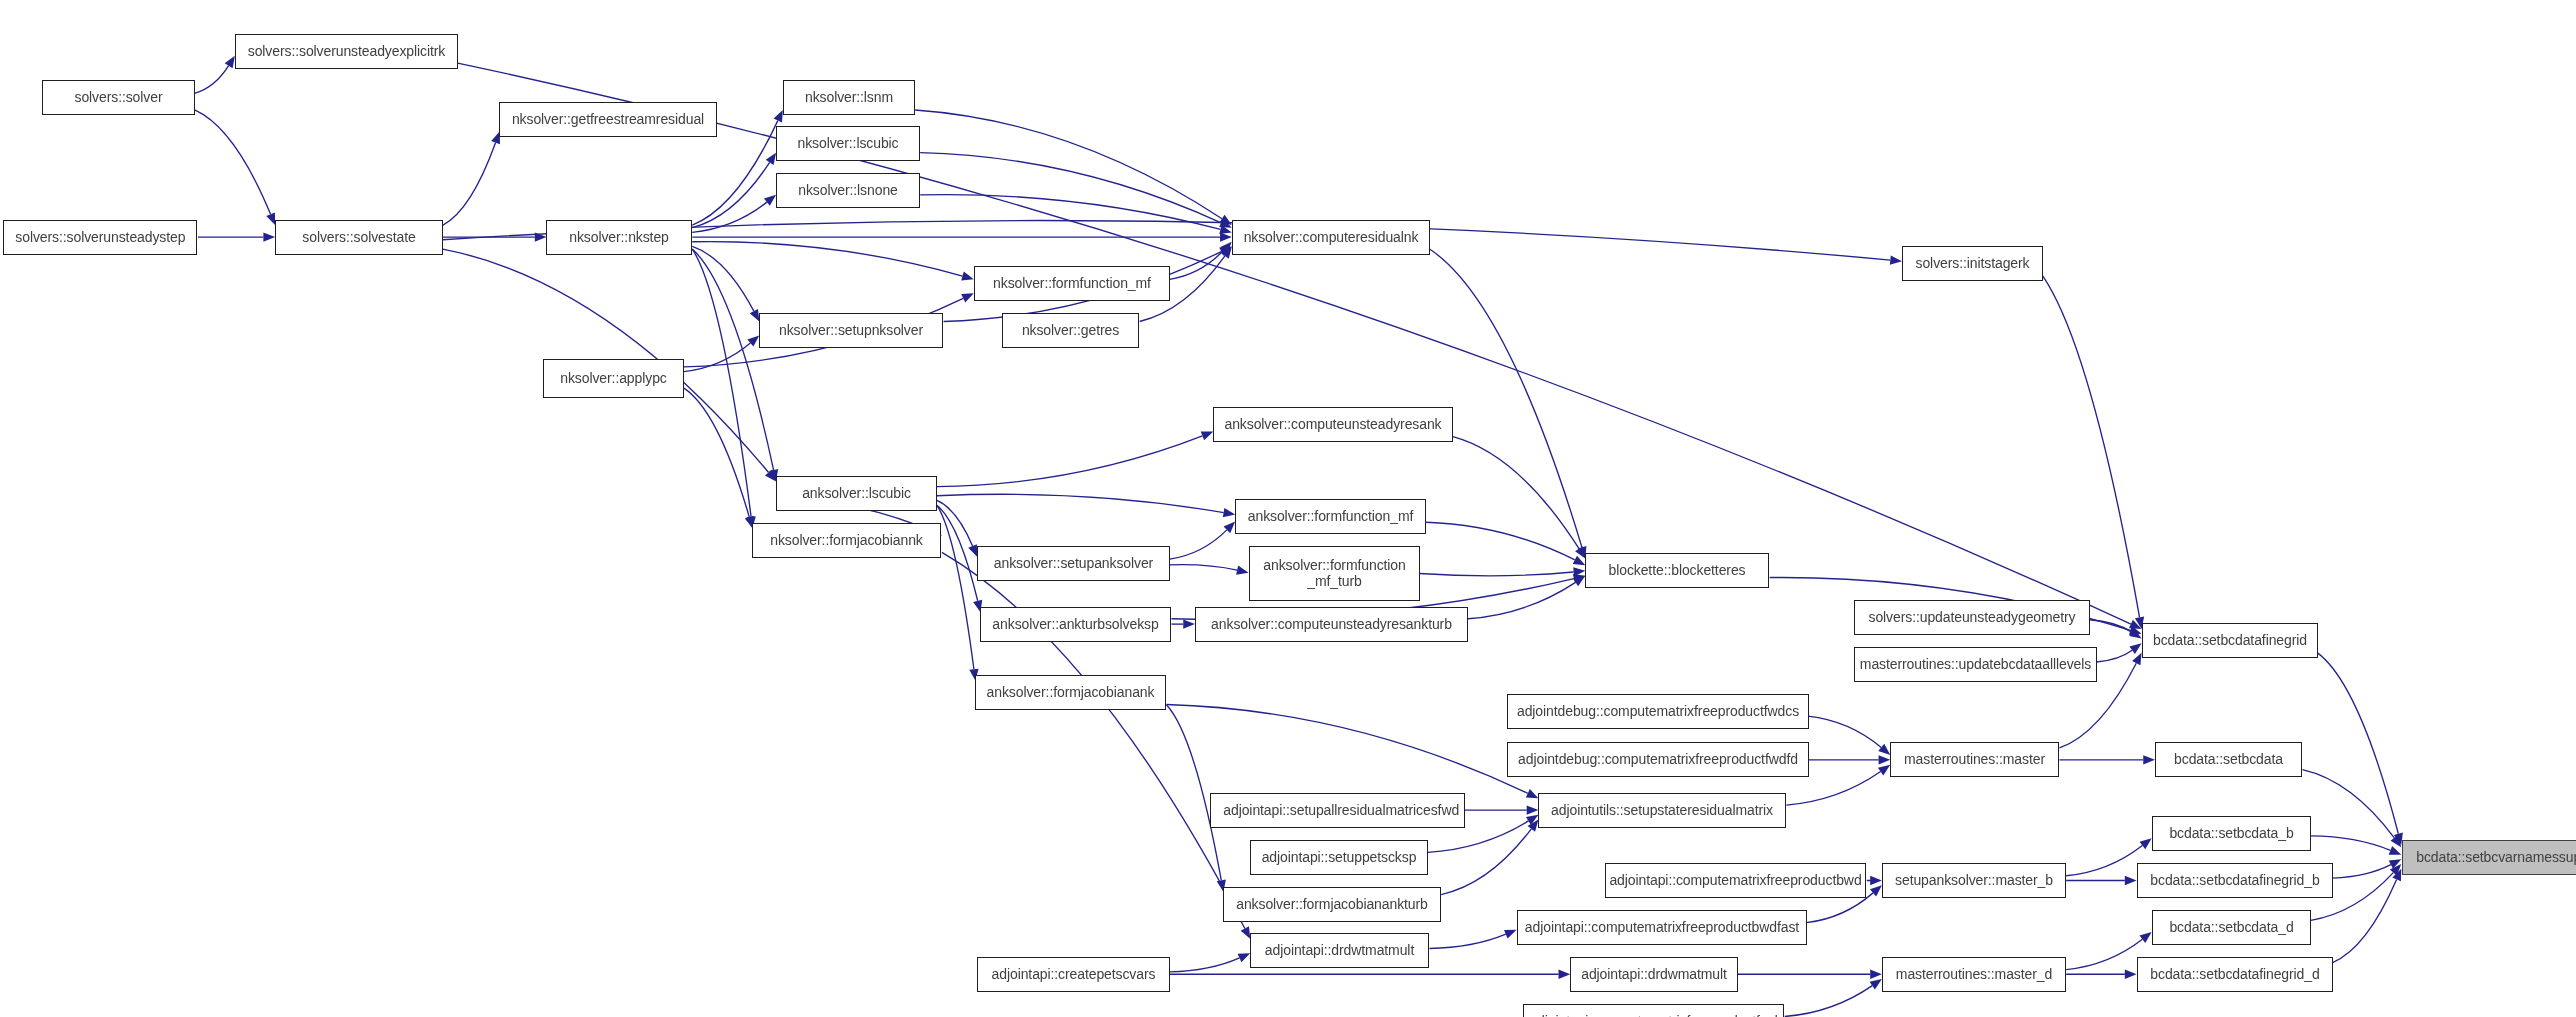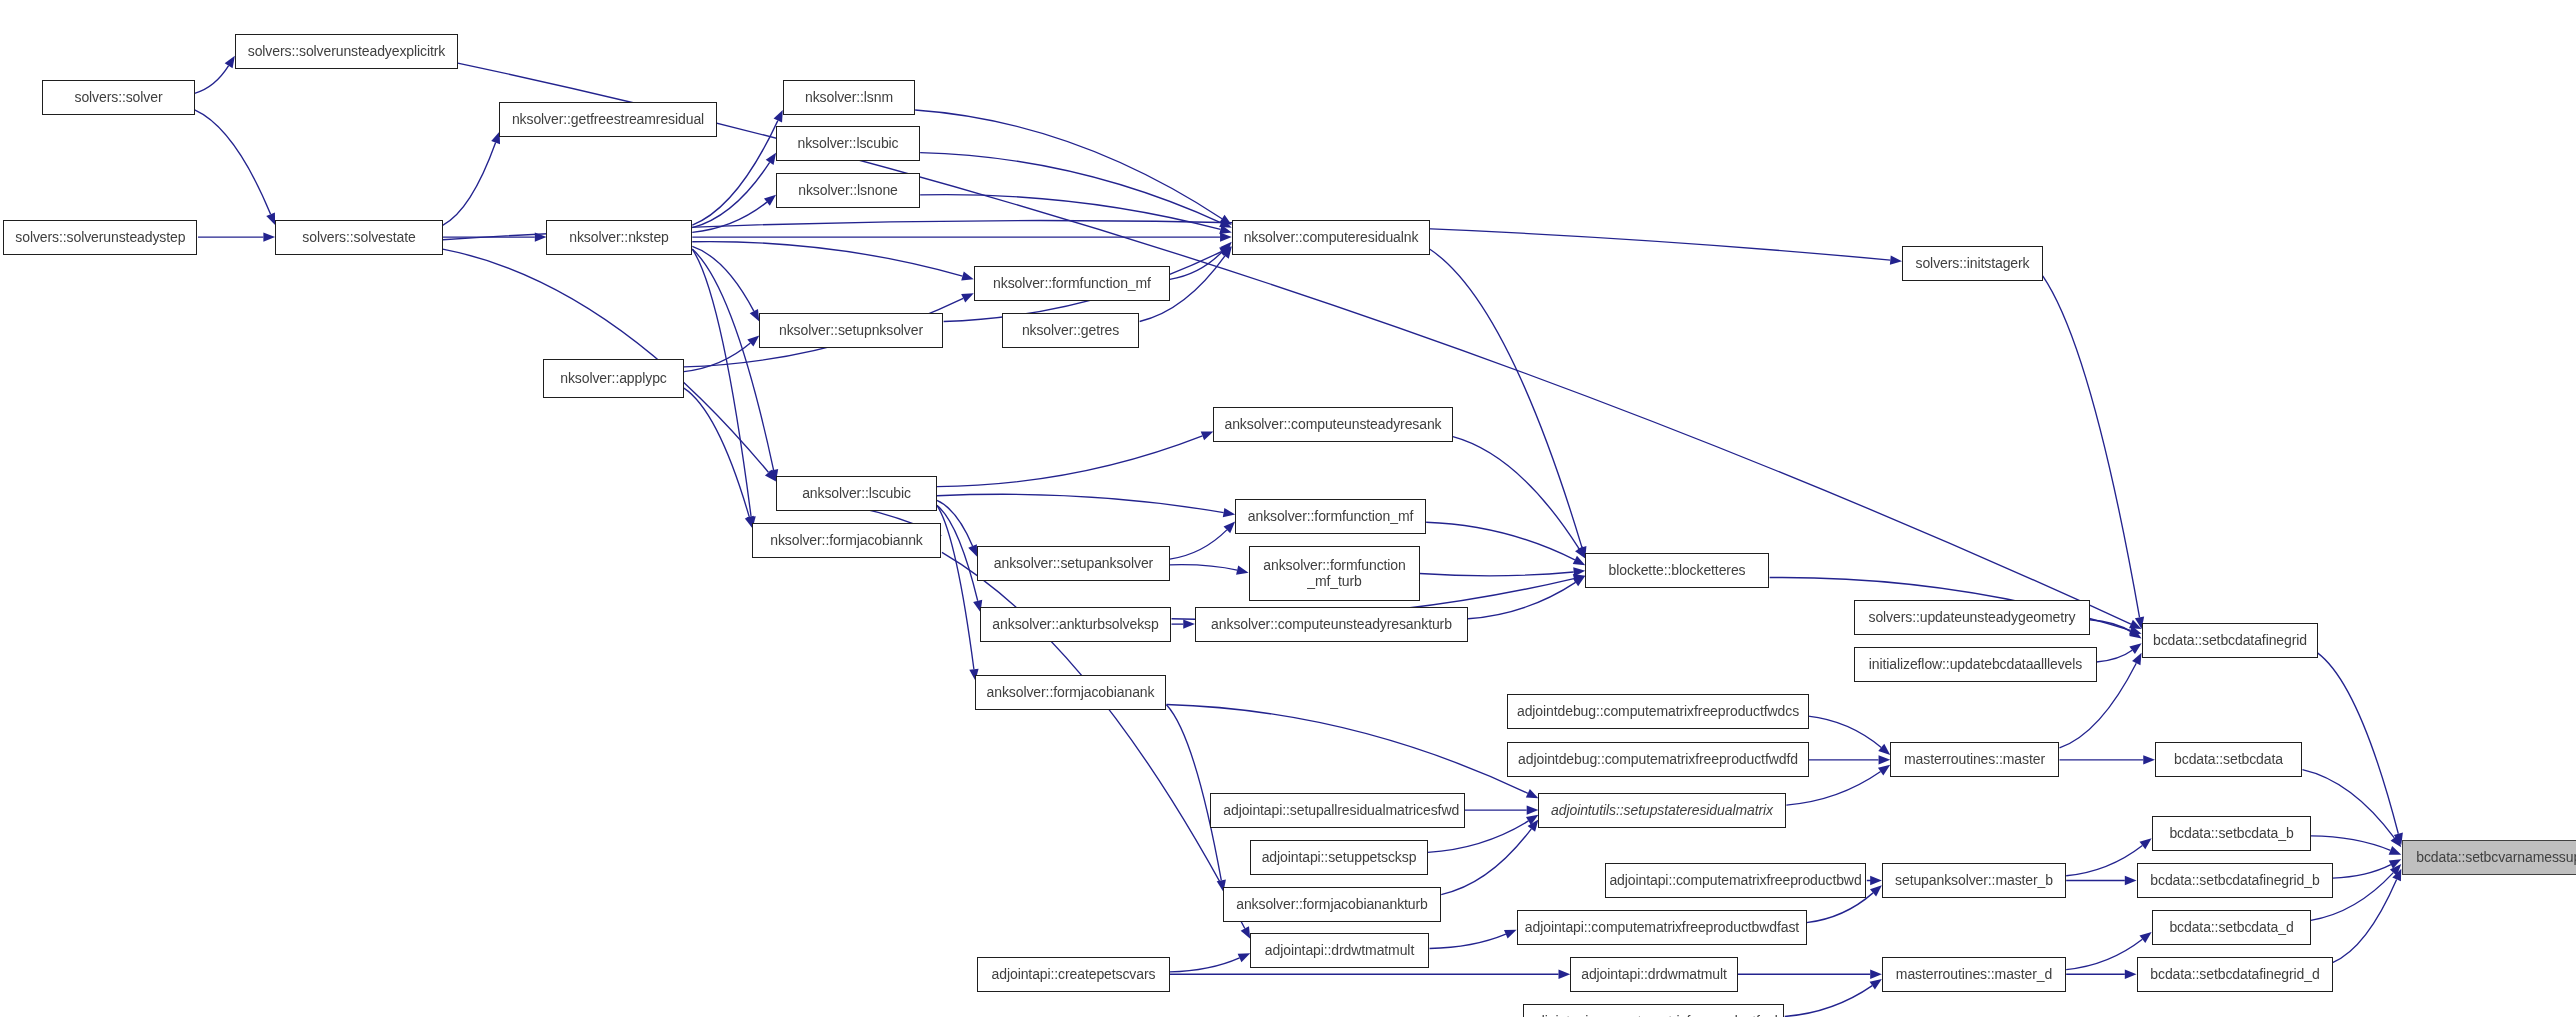--- a/index.html
+++ b/index.html
@@ -206,28 +206,28 @@
       <div class="node" style="left: 1235px; top: 499px; width: 191px; height: 35px;">anksolver::formfunction_mf</div>
       <div class="node" style="left: 752px; top: 523px; width: 189px; height: 35px;">nksolver::formjacobiannk</div>
       <div class="node" style="left: 977px; top: 546px; width: 193px; height: 35px;">anksolver::setupanksolver</div>
       <div class="node two-line" style="left: 1249px; top: 546px; width: 171px; height: 55px;">anksolver::formfunction
 _mf_turb</div>
       <div class="node" style="left: 1585px; top: 553px; width: 184px; height: 35px;">blockette::blocketteres</div>
       <div class="node" style="left: 980px; top: 607px; width: 191px; height: 35px;">anksolver::ankturbsolveksp</div>
       <div class="node" style="left: 1195px; top: 607px; width: 273px; height: 35px;">anksolver::computeunsteadyresankturb</div>
       <div class="node" style="left: 1854px; top: 600px; width: 236px; height: 35px; text-align: center;">solvers::updateunsteadygeometry</div>
       <div class="node" style="left: 2142px; top: 623px; width: 176px; height: 35px;">bcdata::setbcdatafinegrid</div>
-      <div class="node" style="left: 1854px; top: 647px; width: 243px; height: 35px;">initializeflow::updatebcdataalllevels</div>
+      <div class="node" style="left: 1854px; top: 647px; width: 243px; height: 35px;">masterroutines::updatebcdataalllevels</div>
       <div class="node" style="left: 975px; top: 675px; width: 191px; height: 35px;">anksolver::formjacobianank</div>
       <div class="node" style="left: 1507px; top: 694px; width: 302px; height: 35px;">adjointdebug::computematrixfreeproductfwdcs</div>
       <div class="node" style="left: 1507px; top: 742px; width: 302px; height: 35px;">adjointdebug::computematrixfreeproductfwdfd</div>
       <div class="node" style="left: 1890px; top: 742px; width: 169px; height: 35px;">masterroutines::master</div>
       <div class="node" style="left: 2155px; top: 742px; width: 147px; height: 35px;">bcdata::setbcdata</div>
       <div class="node" style="left: 1210px; top: 793px; width: 255px; height: 35px; padding-left: 11px;">adjointapi::setupallresidualmatricesfwd</div>
-      <div class="node" style="left: 1538px; top: 793px; width: 248px; height: 35px; font-style: italic;">adjointutils::setupstateresidualmatrix</div>
+      <div class="node" style="left: 1538px; top: 793px; width: 248px; height: 35px;">adjointutils::setupstateresidualmatrix</div>
       <div class="node" style="left: 2152px; top: 816px; width: 159px; height: 35px;">bcdata::setbcdata_b</div>
       <div class="node current" style="left: 2402px; top: 840px; width: 273px; height: 35px;">bcdata::setbcvarnamessupersonicinflow</div>
       <div class="node" style="left: 1250px; top: 840px; width: 178px; height: 35px;">adjointapi::setuppetscksp</div>
       <div class="node" style="left: 1605px; top: 863px; width: 261px; height: 35px;">adjointapi::computematrixfreeproductbwd</div>
       <div class="node" style="left: 1882px; top: 863px; width: 184px; height: 35px;">setupanksolver::master_b</div>
       <div class="node" style="left: 2137px; top: 863px; width: 196px; height: 35px;">bcdata::setbcdatafinegrid_b</div>
       <div class="node" style="left: 1223px; top: 887px; width: 218px; height: 35px;">anksolver::formjacobianankturb</div>
       <div class="node" style="left: 1517px; top: 910px; width: 290px; height: 35px;">adjointapi::computematrixfreeproductbwdfast</div>
       <div class="node" style="left: 2152px; top: 910px; width: 159px; height: 35px;">bcdata::setbcdata_d</div>
       <div class="node" style="left: 1250px; top: 933px; width: 179px; height: 35px;">adjointapi::drdwtmatmult</div>

